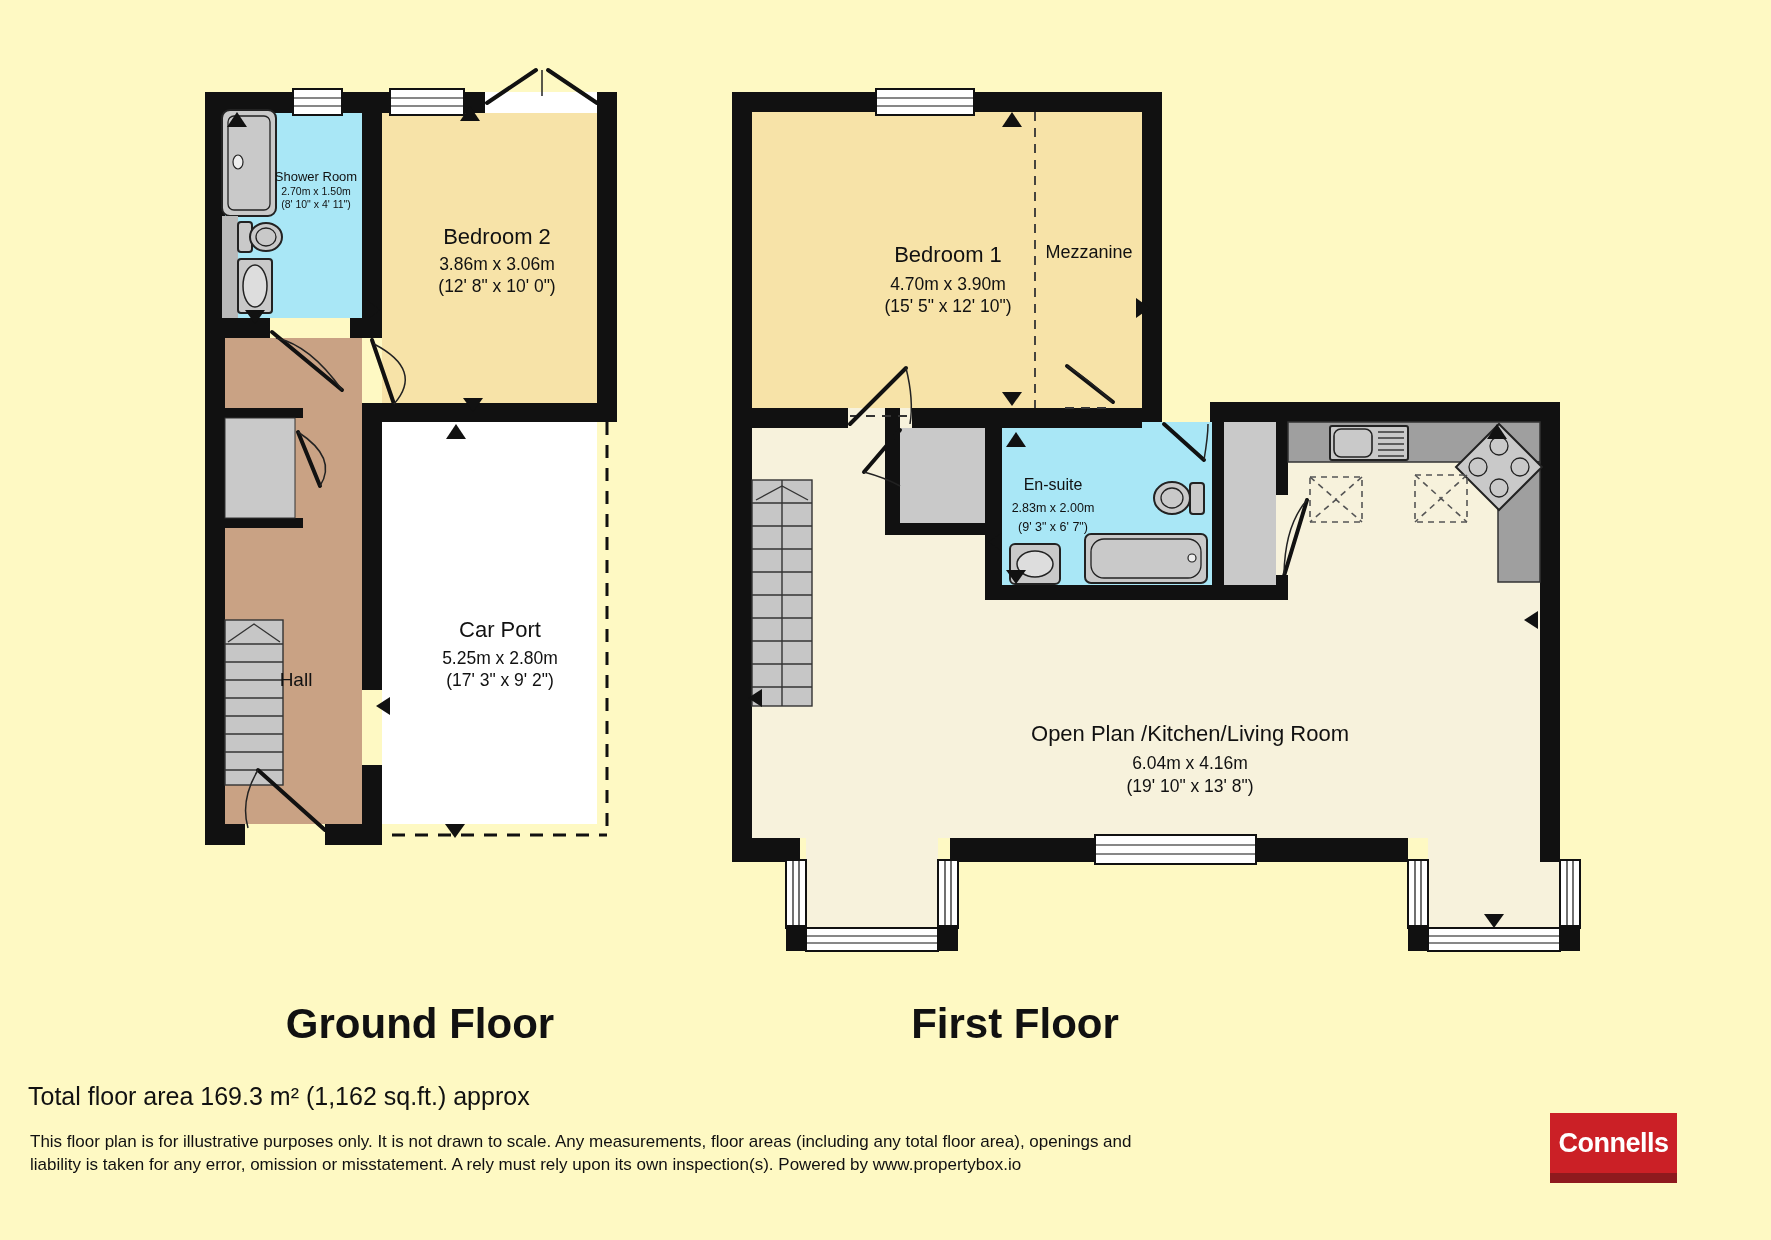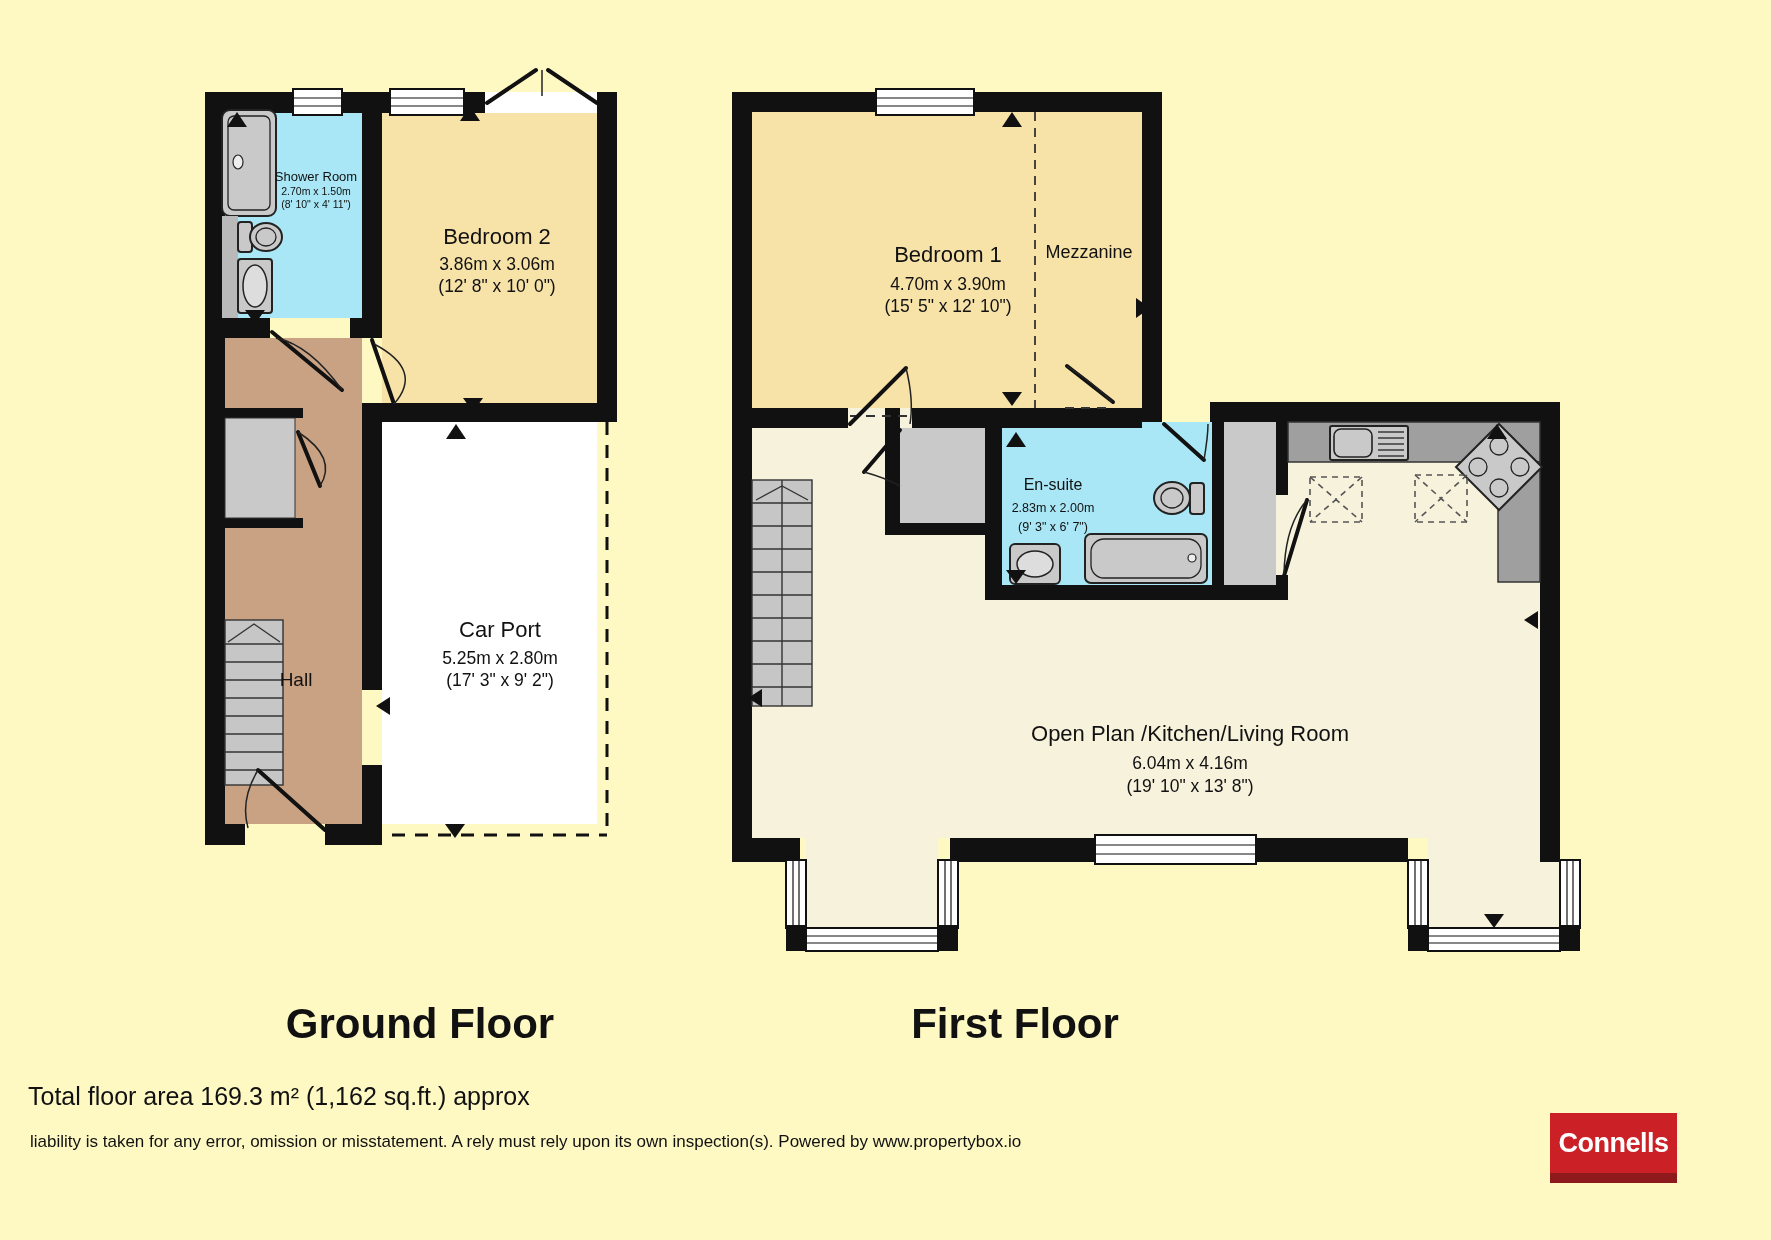--- a/index.html
+++ b/index.html
@@ -351,20 +351,21 @@
     <text class="lbl room-name" x="1190" y="741">Open Plan /Kitchen/Living Room</text>
     <text class="lbl room-dim" x="1190" y="769">6.04m x 4.16m</text>
     <text class="lbl room-dim" x="1190" y="792">(19' 10" x 13' 8")</text>
 
     <text class="lbl floor-title" x="1015" y="1038">First Floor</text>
   </g>
 </svg>
 
   <div id="footer-total">Total floor area 169.3 m² (1,162 sq.ft.) approx</div>
   <div id="footer-disclaimer">
+    <div>This floor plan is for illustrative purposes only. It is not drawn to scale. Any measurements, floor areas (including any total floor area), openings and</div>
     <div>liability is taken for any error, omission or misstatement. A rely must rely upon its own inspection(s). Powered by www.propertybox.io</div>
   </div>
 
   <div id="logo">
     <div class="box">
       <span>Connells</span>
     </div>
     <div class="strip"></div>
   </div>
 </div>

